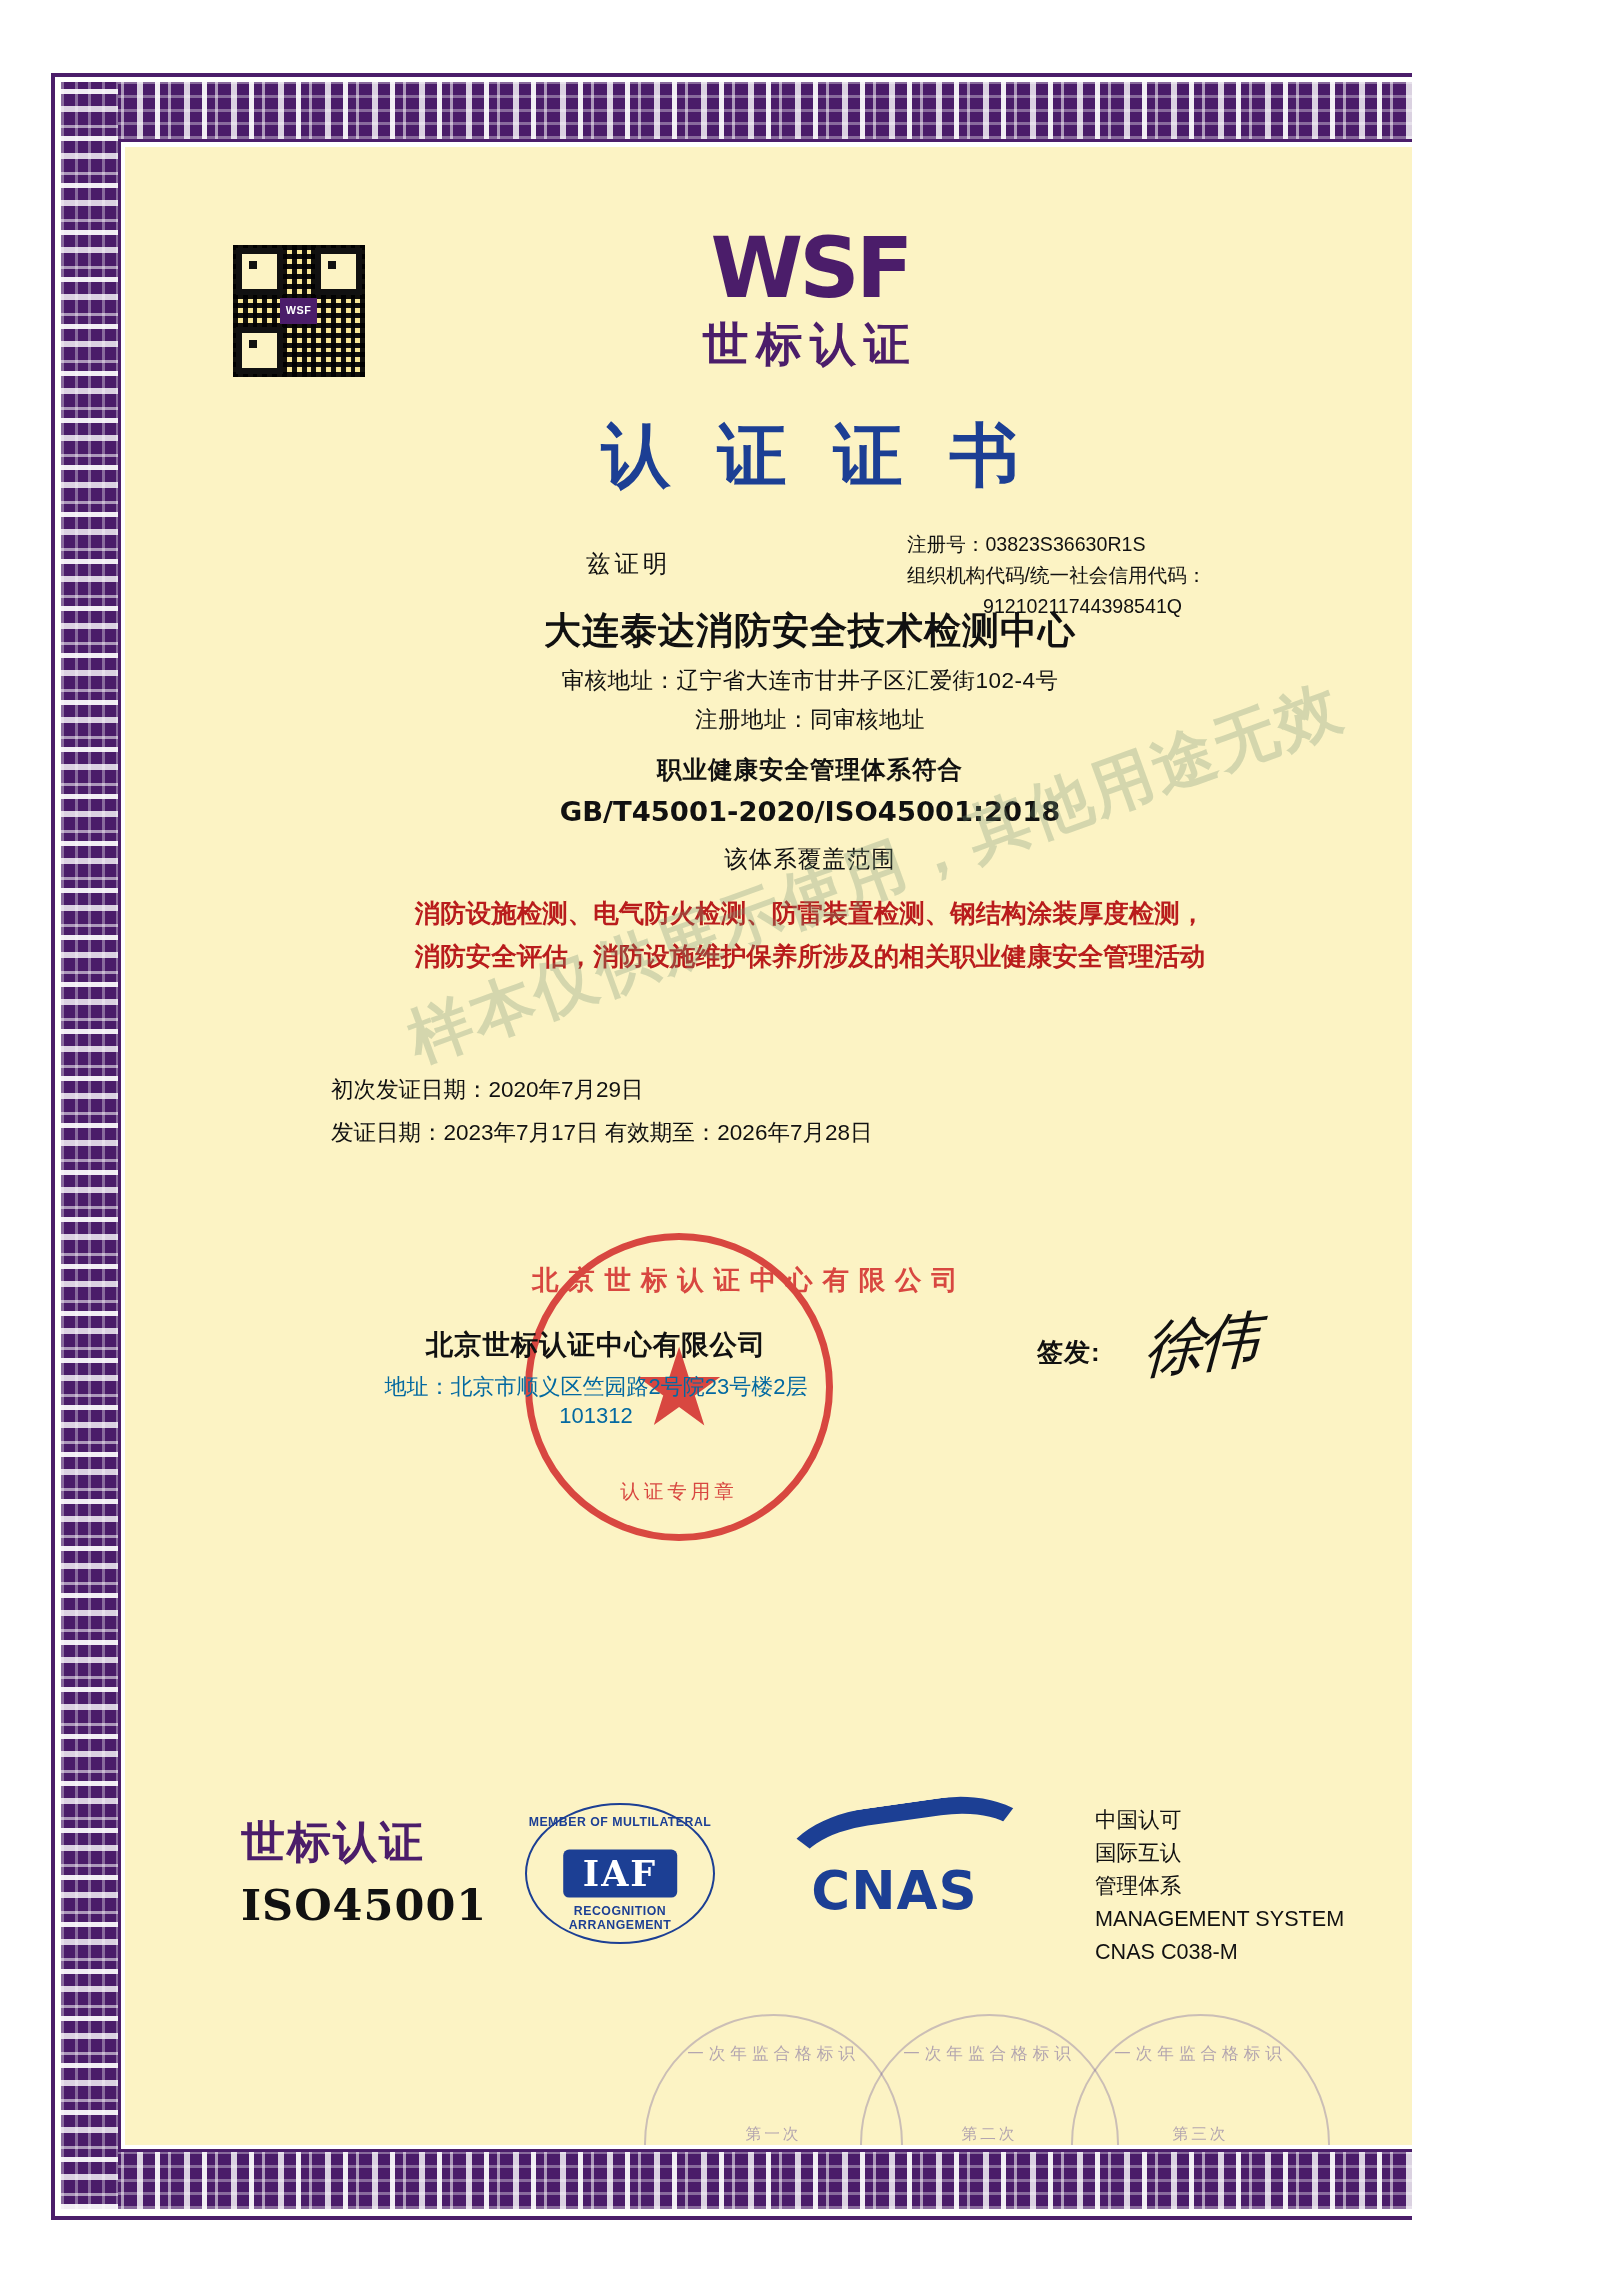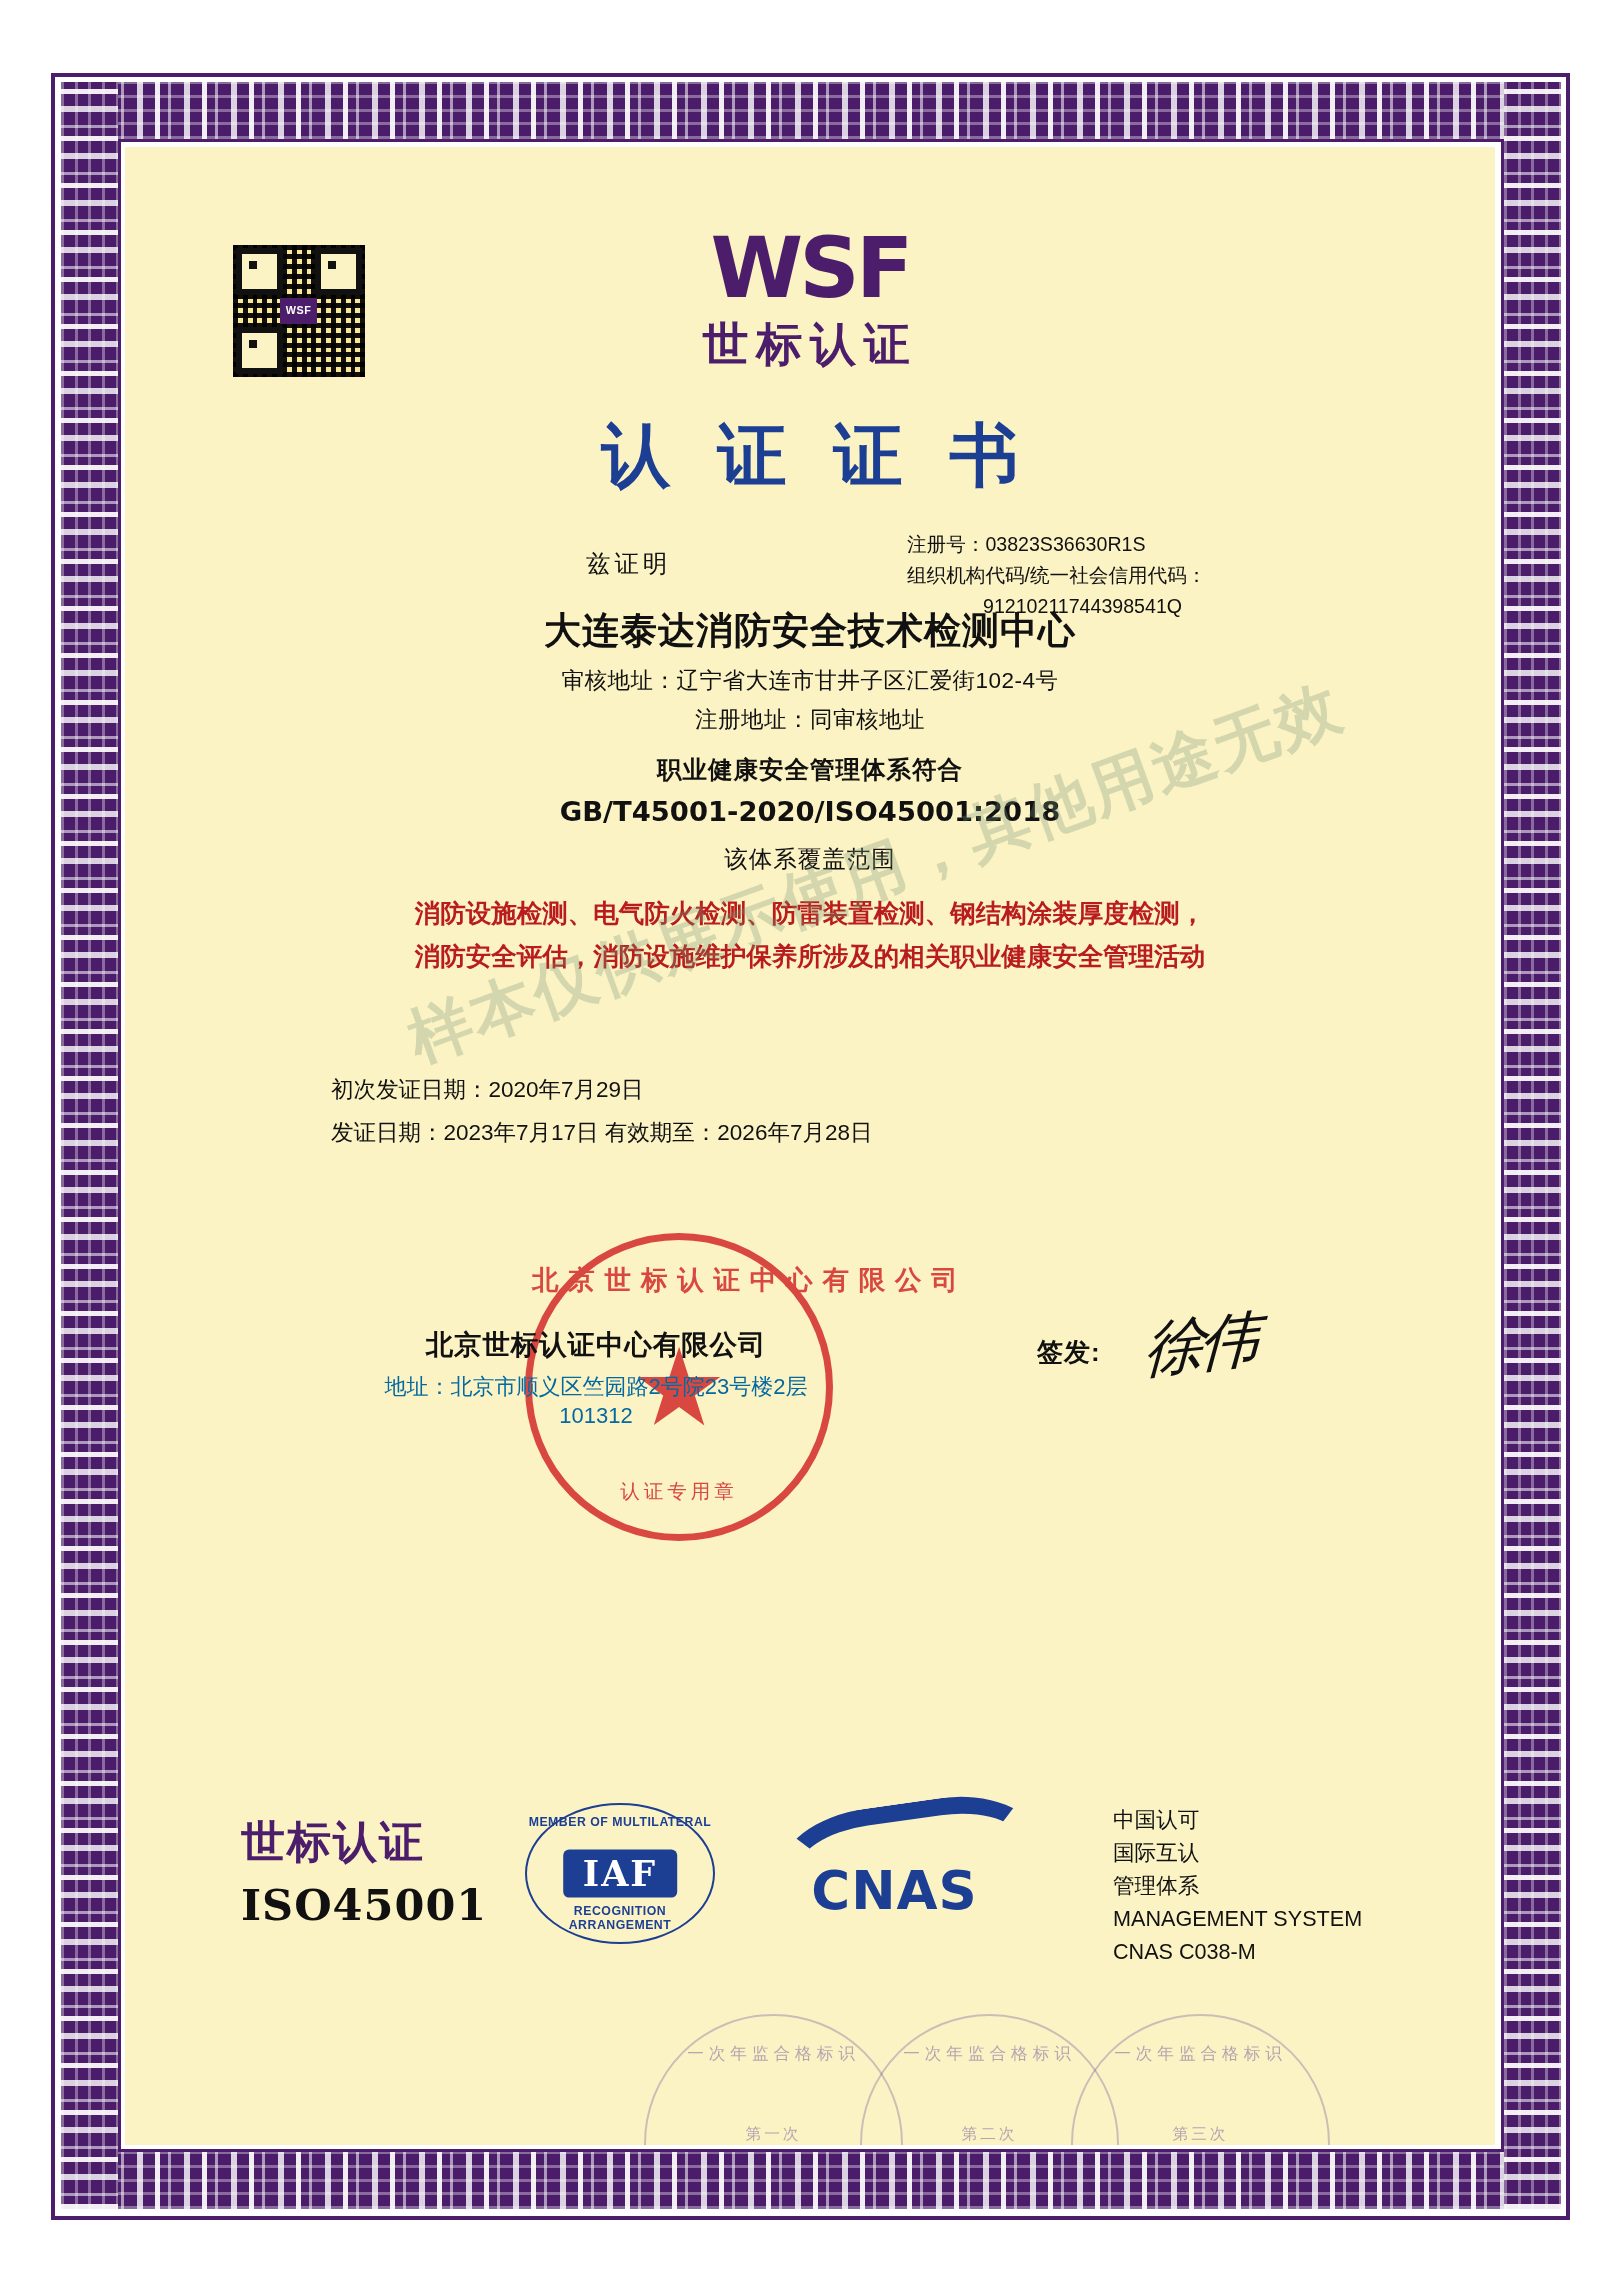--- a/index.html
+++ b/index.html
@@ -5,21 +5,21 @@
   html, body {
     margin: 0;
     padding: 0;
     background: #ffffff;
   }
   body {
     font-family: "Liberation Sans", sans-serif;
   }
   .page {
     position: relative;
-    width: 1621px;
+    width: 1412px;
     height: 2292px;
     background: #ffffff;
     overflow: hidden;
   }
 
   
   .frame-outer {
     position: absolute;
     left: 51px;
     top: 73px;
@@ -460,21 +460,20 @@
     letter-spacing: 1px;
   }
 
   .cnas-info {
     position: absolute;
     left: 970px;
     top: 1656px;
     font-size: 21.6px;
     line-height: 33px;
     color: #111;
-    margin-left: 18px;
   }
 </style>
 </head>
 <body>
 
 <div class="page">
 
   <div class="frame-outer"></div>
 
   <div class="frame-ornament">

